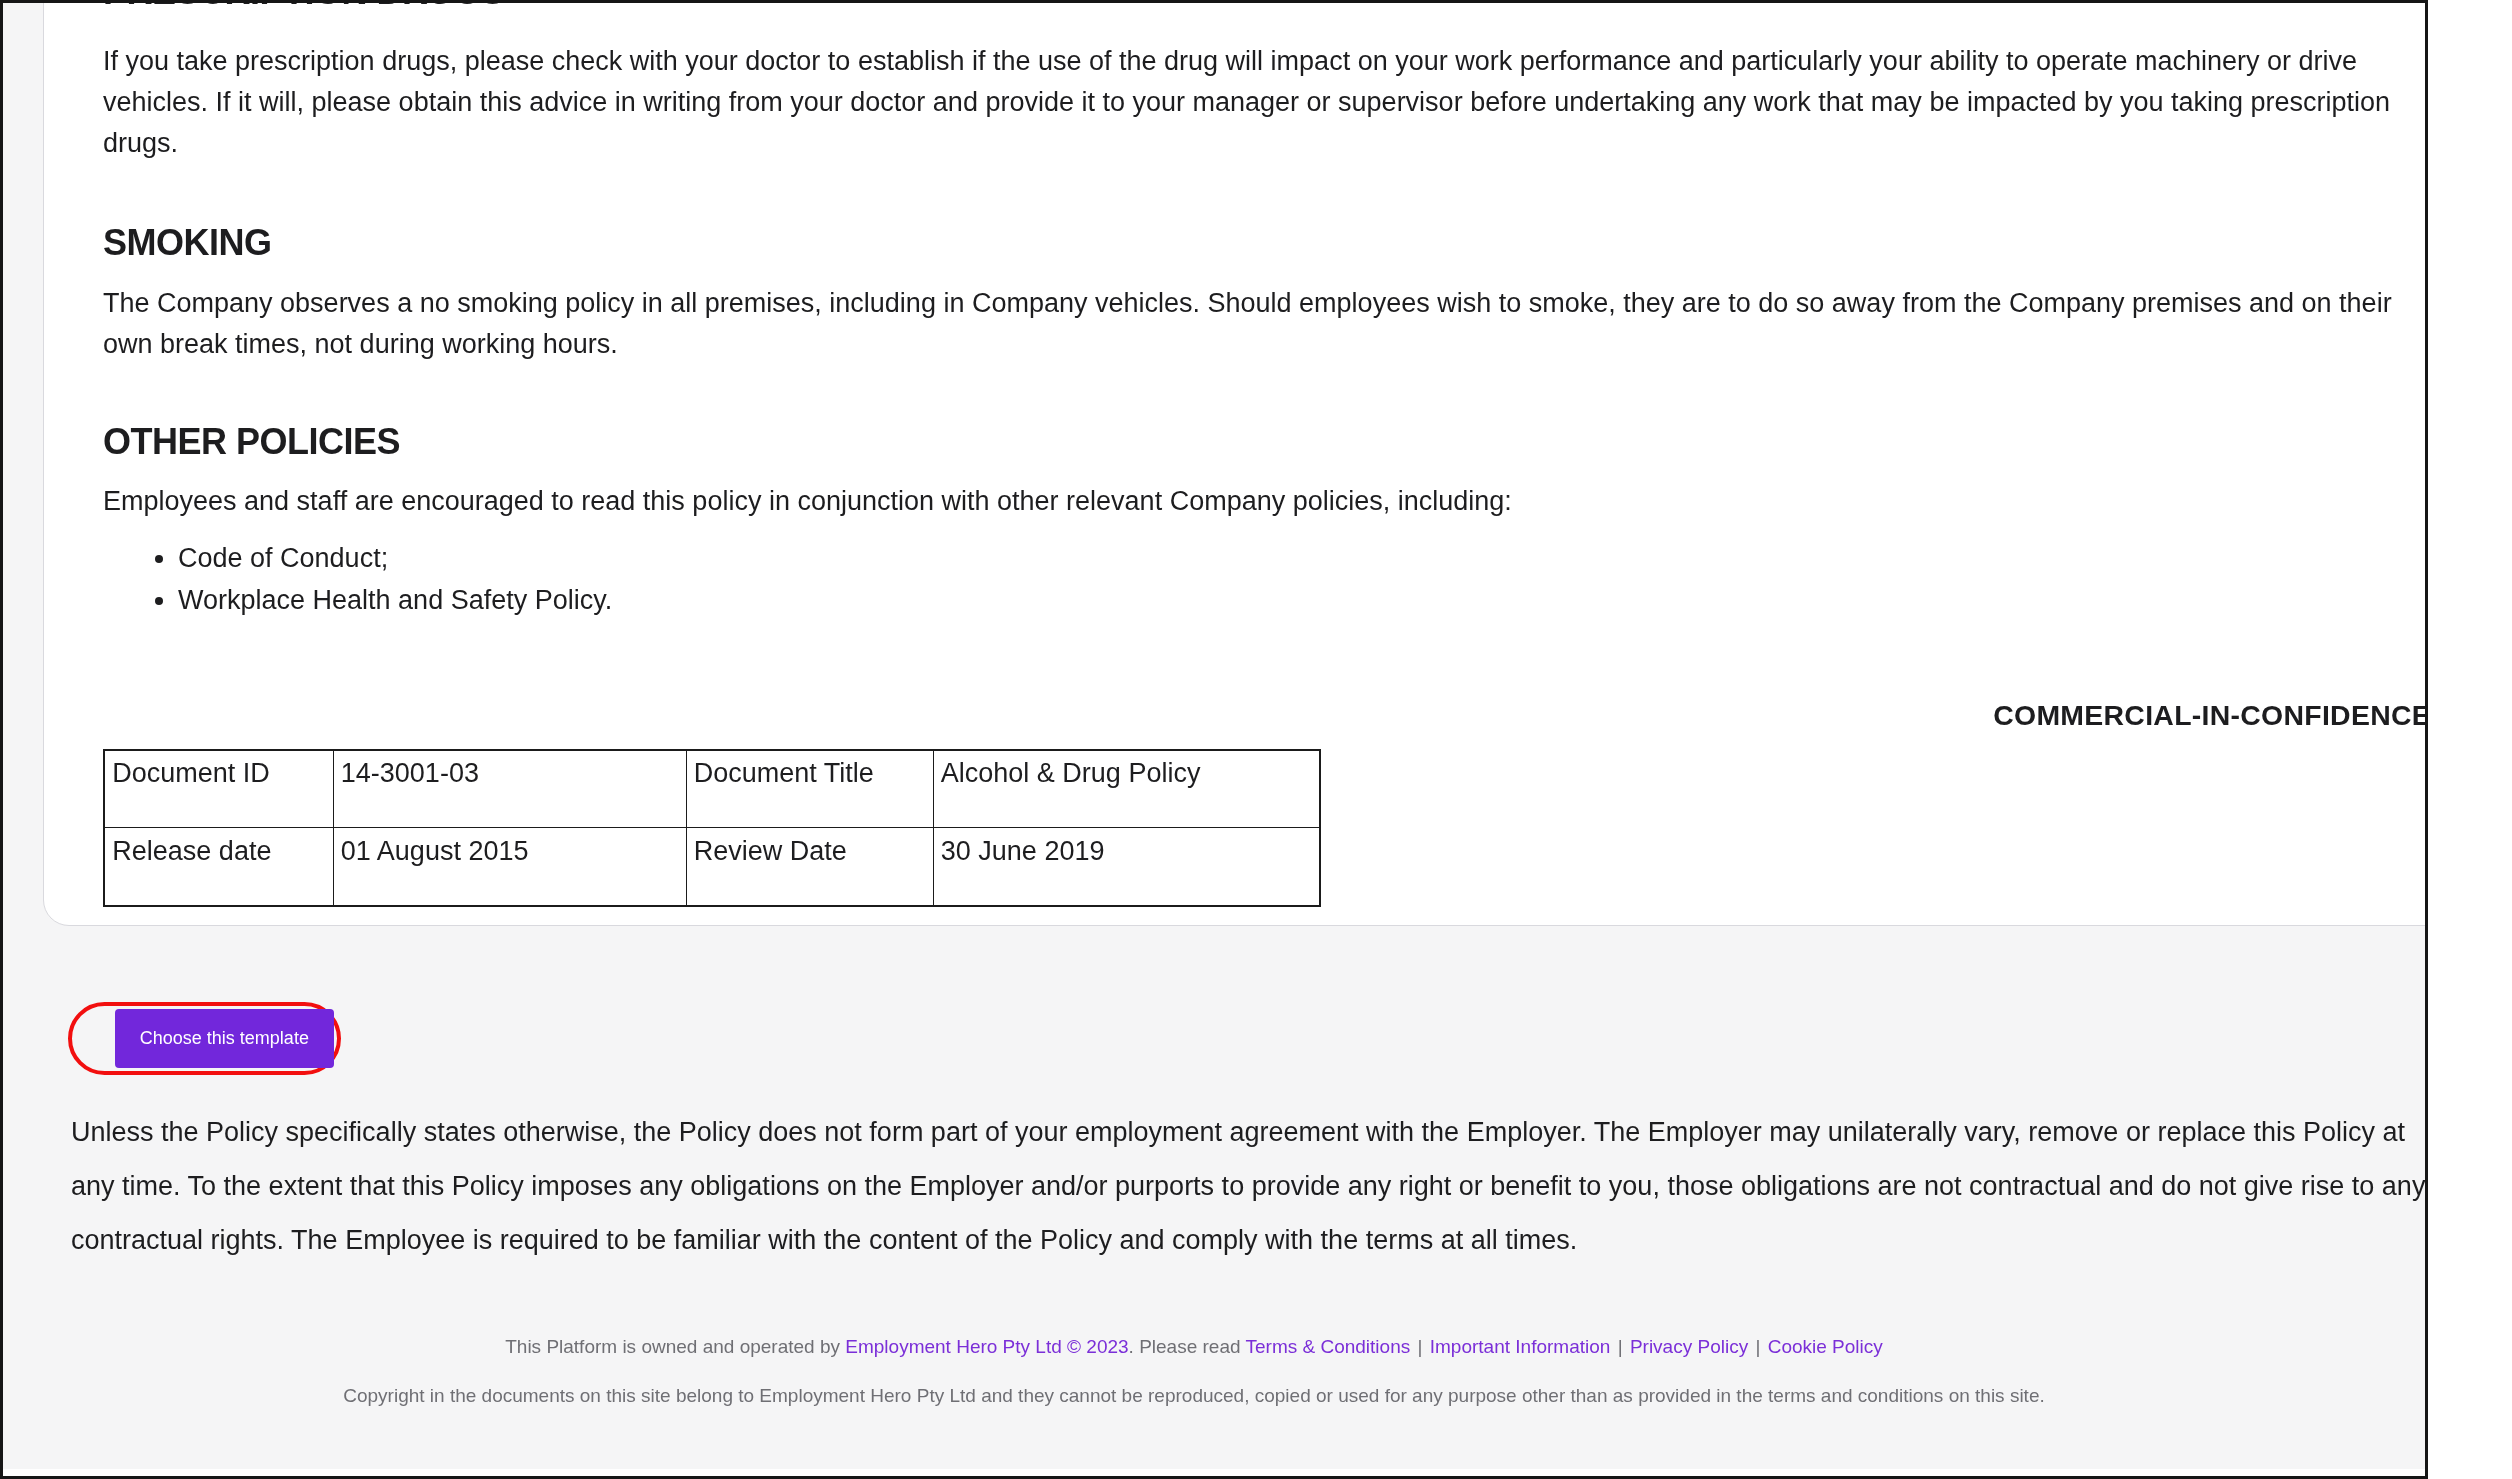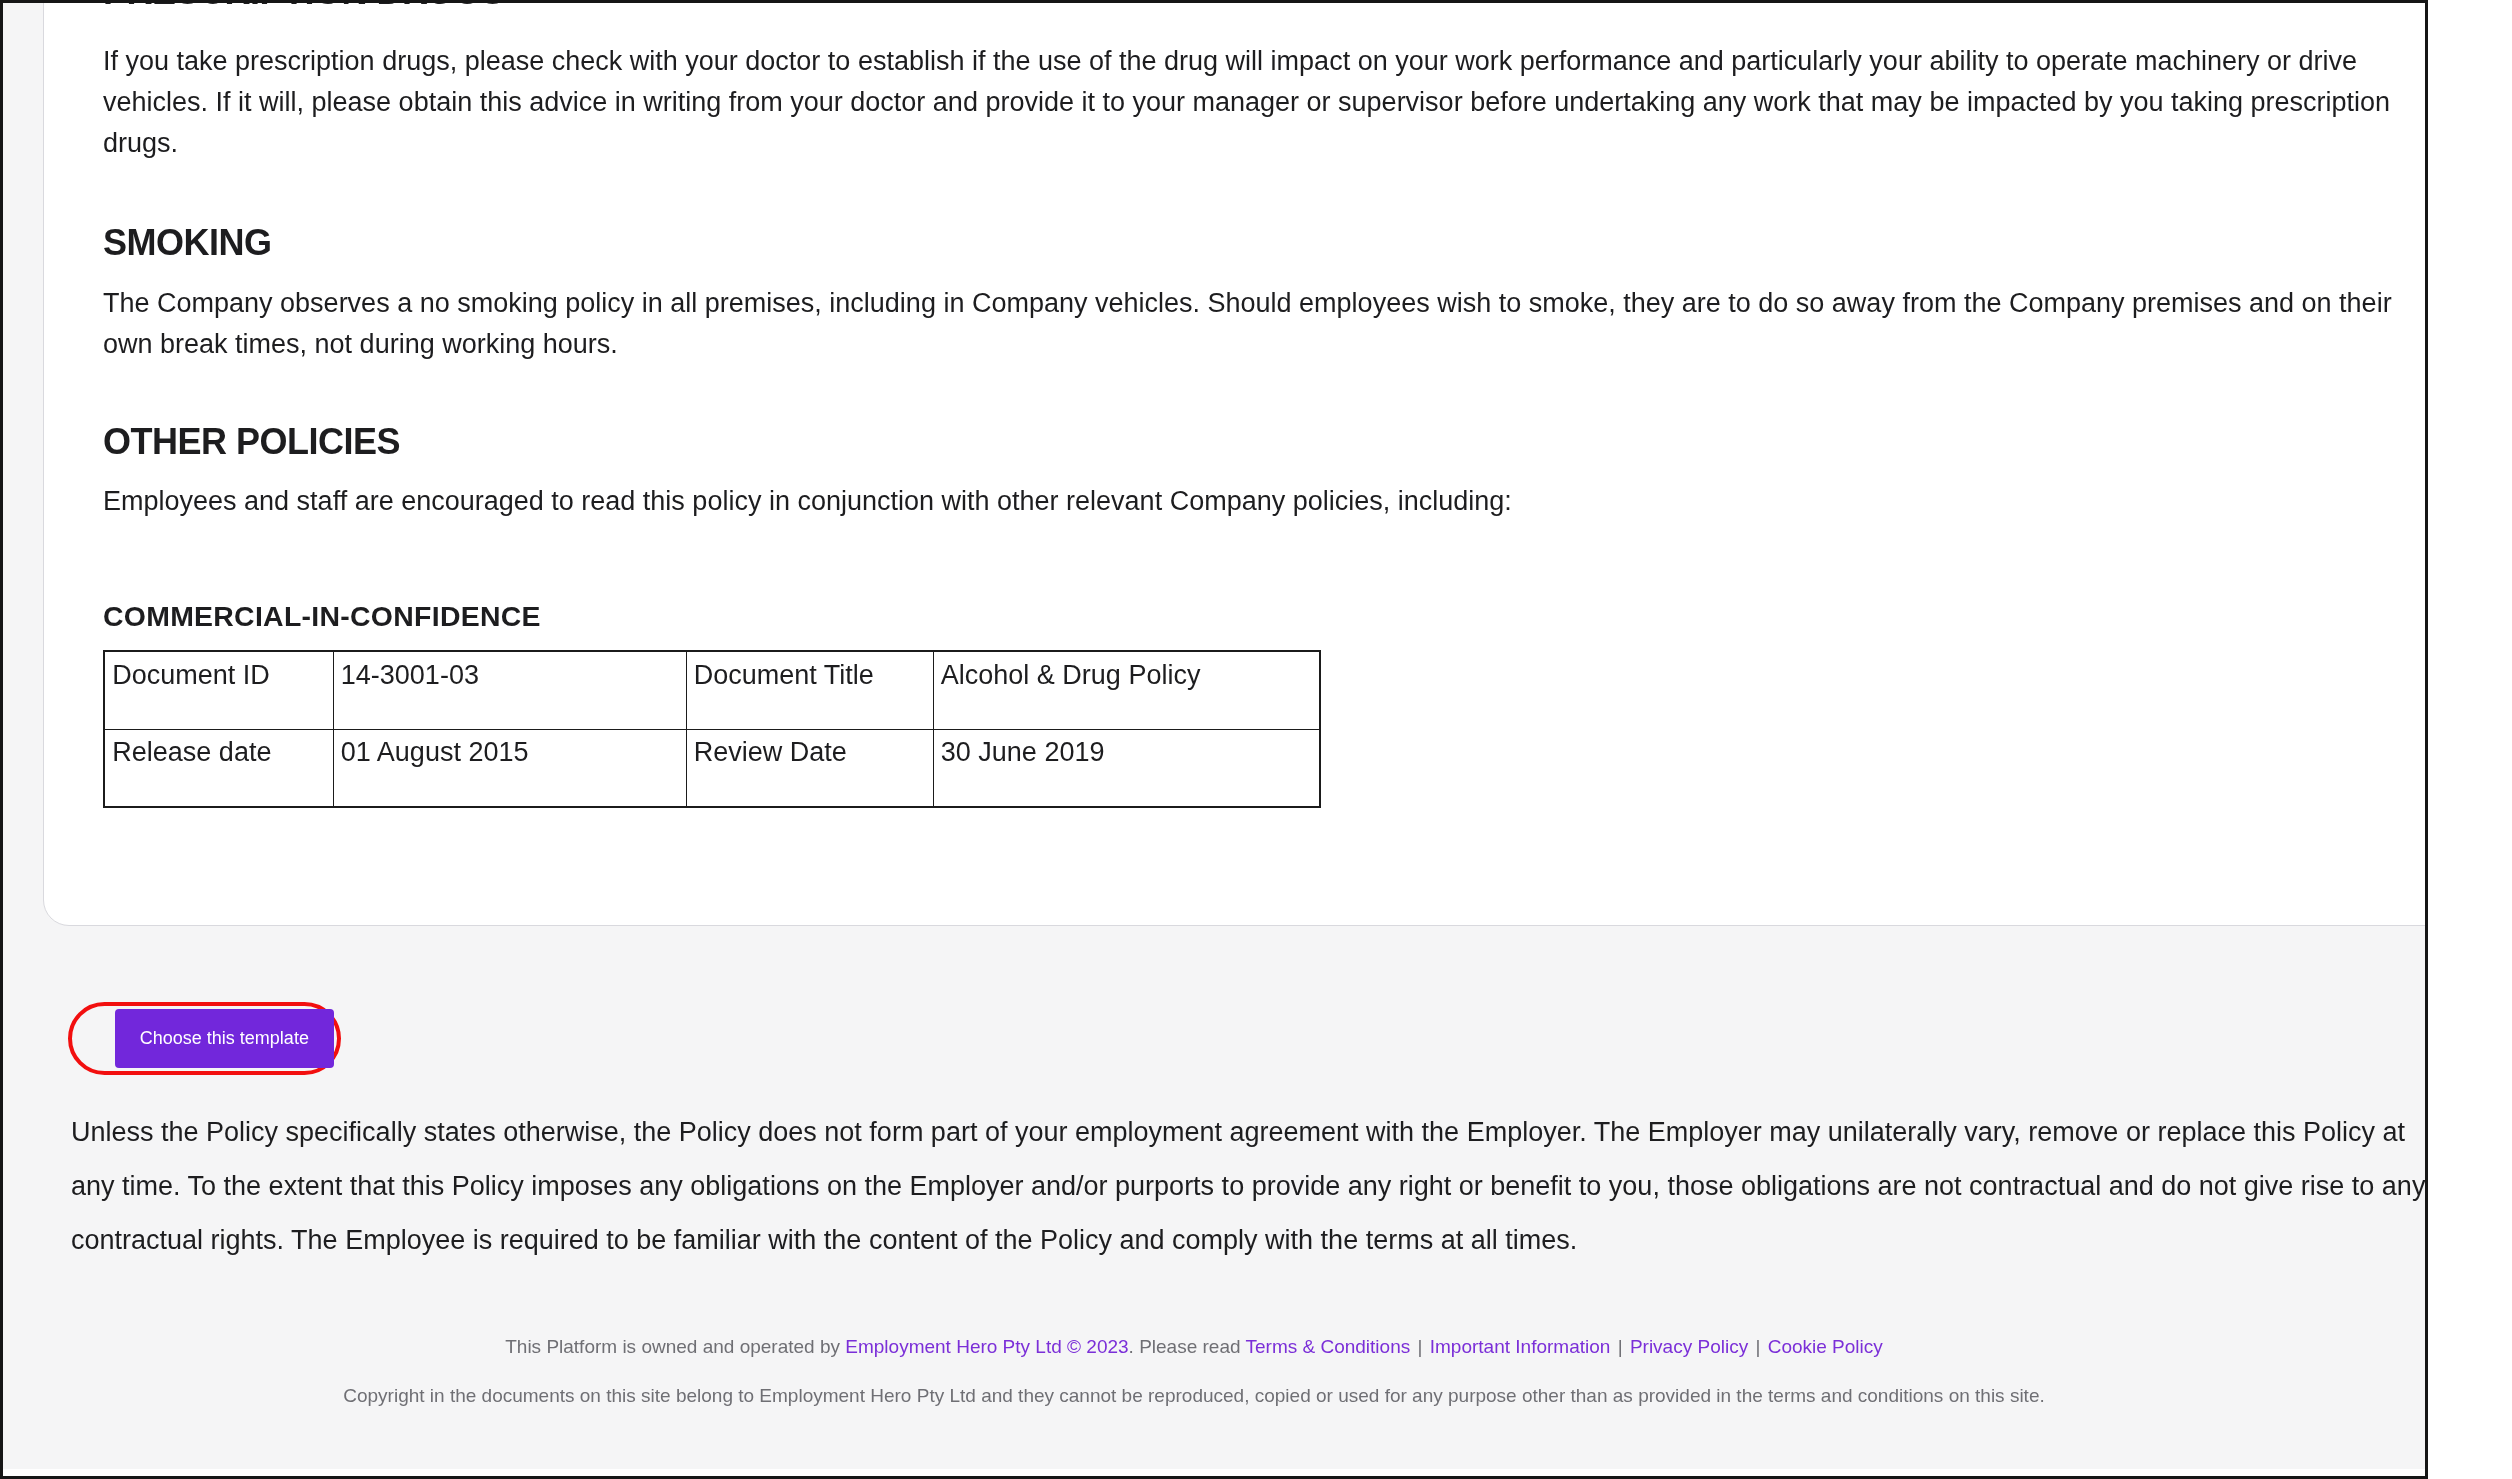--- a/index.html
+++ b/index.html
@@ -65,21 +65,21 @@
     margin: 14.7px 0 0;
     padding-left: 75px;
   }
   .doc-bullets li {
     font-size: 27px;
     line-height: 42px;
     color: var(--text-dark);
   }
   .confidence-heading {
     margin: 79px 0 0;
-    text-align: left;
+    text-align: right;
     font-size: 28.4px;
     line-height: 31px;
     font-weight: bold;
     letter-spacing: 0.3px;
     color: var(--text-dark);
   }
   .meta-table {
     margin-top: 18.4px;
     border-collapse: collapse;
     table-layout: fixed;
@@ -177,20 +177,24 @@
     <p class="doc-body" id="para-prescription">If you take prescription drugs, please check with your doctor to establish if the use of the drug will impact on your work performance and particularly your ability to operate machinery or drive vehicles. If it will, please obtain this advice in writing from your doctor and provide it to your manager or supervisor before undertaking any work that may be impacted by you taking prescription drugs.</p>
 
     <h2 class="doc-heading" id="heading-smoking">SMOKING</h2>
 
     <p class="doc-body" id="para-smoking">The Company observes a no smoking policy in all premises, including in Company vehicles. Should employees wish to smoke, they are to do so away from the Company premises and on their own break times, not during working hours.</p>
 
     <h2 class="doc-heading" id="heading-other">OTHER POLICIES</h2>
 
     <p class="doc-body" id="para-other">Employees and staff are encouraged to read this policy in conjunction with other relevant Company policies, including:</p>
 
+    <ul class="doc-bullets">
+      <li>Code of Conduct;</li>
+      <li>Workplace Health and Safety Policy.</li>
+    </ul>
 
     <p class="confidence-heading">COMMERCIAL-IN-CONFIDENCE</p>
 
     <table class="meta-table">
       <colgroup>
         <col class="c1">
           <col class="c2">
           <col class="c3">
           <col class="c4">
       </colgroup>

